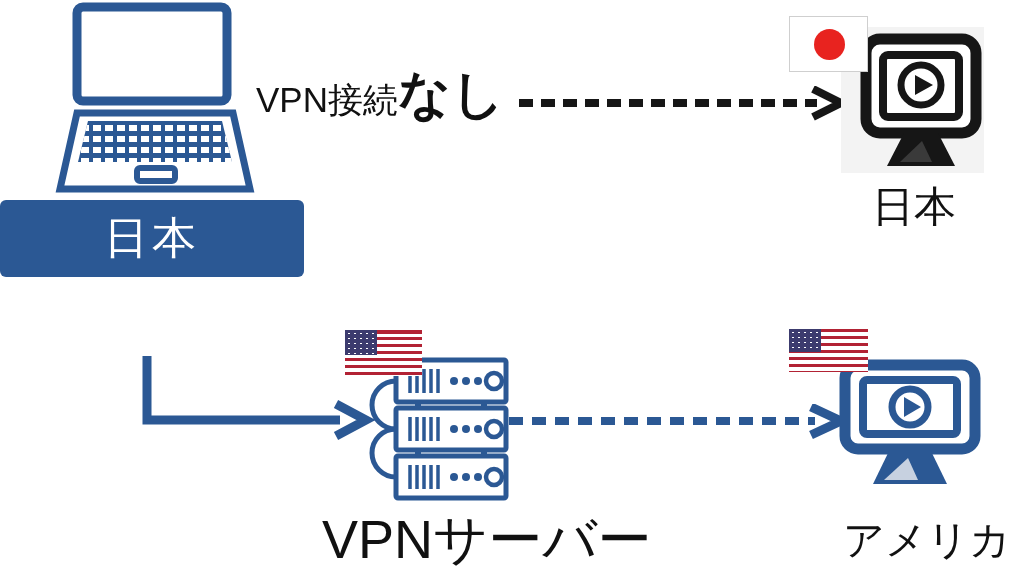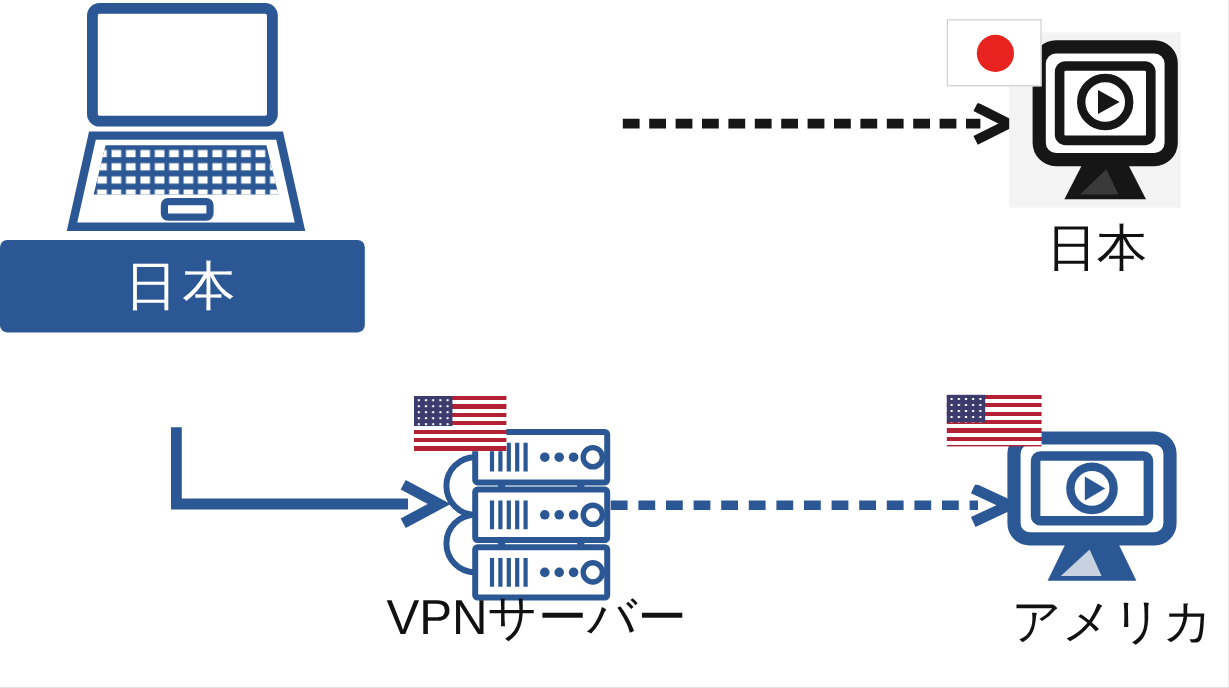--- a/index.html
+++ b/index.html
@@ -76,20 +76,23 @@
     <polygon points="22,111 178,111 195,187 5,187" fill="#fff" class="sB" stroke-width="7"></polygon>
     <polygon points="33,119 167,119 177,160 23,160" class="fB"></polygon>
     <polygon points="33,119 167,119 177,160 23,160" fill="url(#keys)"></polygon>
     <rect x="82" y="166" width="38" height="13" rx="3" fill="#fff" class="sB" stroke-width="6"></rect>
   </svg>
 
   <div class="abs japan-box">
     <span>日本</span>
   </div>
 
+  <div class="abs conn-label" style="left:256px;top:68px">
+    <span class="prefix">VPN接続</span><span class="emphasis">なし</span>
+  </div>
 
   <svg class="abs" style="left:515px;top:86px" width="335" height="36" viewBox="0 0 335 36">
     <line x1="4" y1="17" x2="302" y2="17" fill="none" class="sK" stroke-width="8" stroke-dasharray="14 8"></line>
     <polyline points="298,3 326,17 298,31" fill="none" class="sK" stroke-width="8"></polyline>
   </svg>
 
   <div class="abs monitor-bg"></div>
   <svg class="abs" style="left:860px;top:33px" width="122" height="140" viewBox="0 0 122 140">
     <rect x="6" y="6" width="110" height="94" rx="14" fill="#fff" class="sK" stroke-width="11"></rect>
     <rect x="23" y="22" width="76" height="62" rx="5" fill="#fff" class="sK" stroke-width="8"></rect>
@@ -177,17 +180,17 @@
     <circle cx="72" cy="49" r="18" fill="#fff" class="sB" stroke-width="7"></circle>
     <polygon points="66,39 83,49 66,59" class="fB"></polygon>
     <polygon points="52,91 92,91 109,126 35,126" class="fB"></polygon>
     <polygon points="46,122 70,100 80,122" fill="#c7d1e0"></polygon>
   </svg>
 
   <div class="abs us-flag us-flag-dest">
     <div class="canton"></div>
   </div>
 
-  <div class="abs country-label" style="left:322px;top:494px;font-size:41px">VPNサーバー</div>
+  <div class="abs country-label" style="left:322px;top:512px;font-size:54px">VPNサーバー</div>
 
-  <div class="abs country-label" style="left:843px;top:498px;font-size:41px">アメリカ</div>
+  <div class="abs country-label" style="left:843px;top:520px;font-size:41px">アメリカ</div>
 
 </div>
 
 </body></html>

